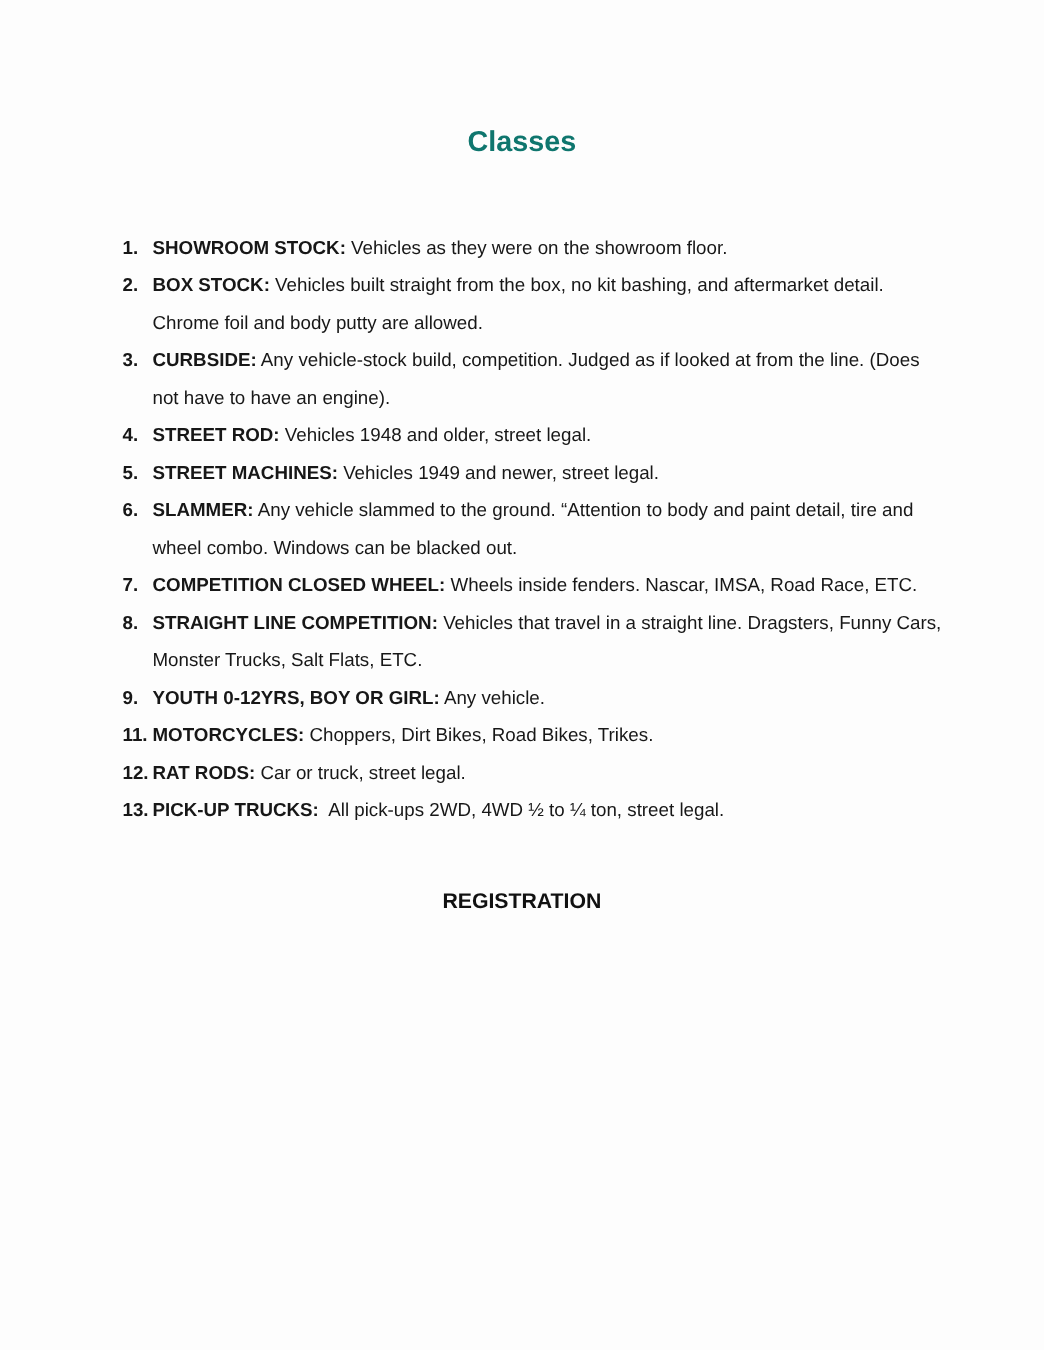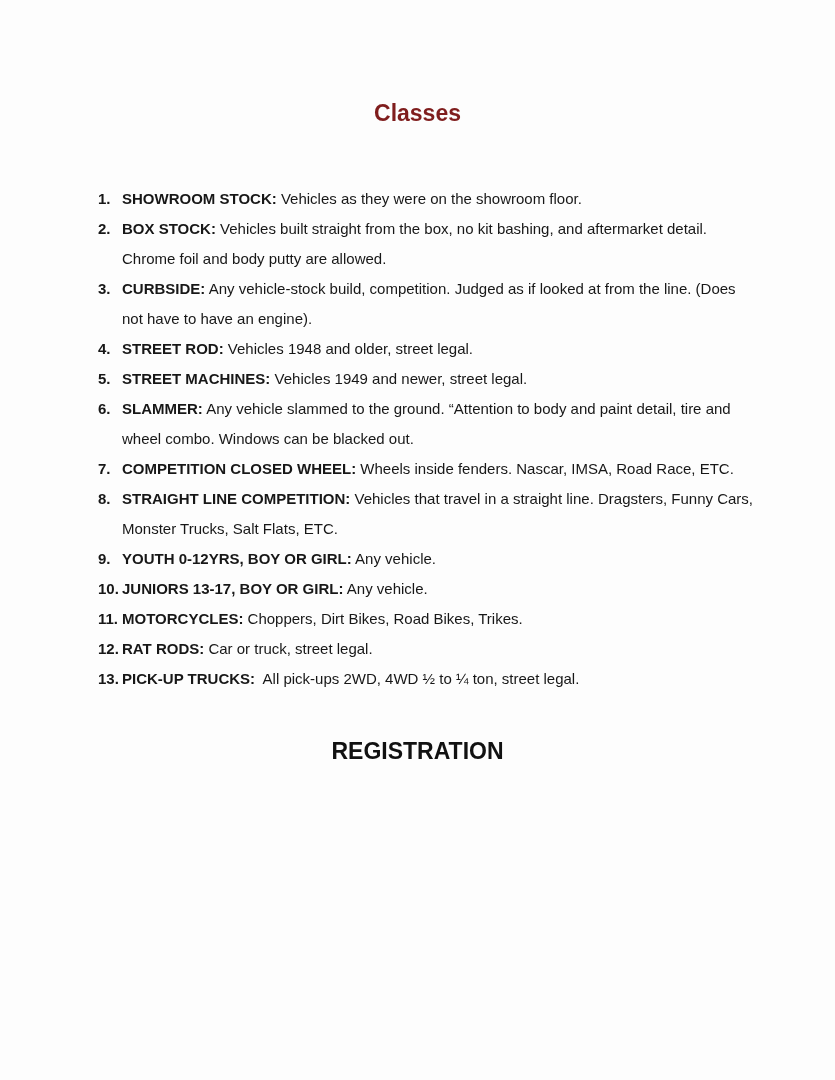--- a/index.html
+++ b/index.html
@@ -16,21 +16,21 @@
     position: relative;
     width: 835px;
     height: 1080px;
   }
   .doc-title {
     margin: 0;
     padding-top: 100px;
     text-align: center;
     font-size: 23px;
     font-weight: 700;
-    color: #7f1d1d;
+    color: #0f766e;
   }
   .class-list {
     margin: 57px 70px 0 98px;
   }
   .item {
     position: relative;
     padding-left: 24px;
     max-width: 636px;
     font-size: 15px;
     line-height: 30px;
@@ -48,21 +48,21 @@
   .item .text {
     white-space: pre-wrap;
   }
   .registration {
     margin-top: 46px;
     text-align: center;
     font-weight: 700;
     color: #111;
   }
   .reg-line {
-    font-size: 23px;
+    font-size: 17px;
     line-height: 22px;
     margin-bottom: 31px;
   }
 </style>
 </head>
 <body>
 
 <div class="page">
 
   <h1 class="doc-title">Classes</h1>
@@ -107,24 +107,20 @@
     <div class="item">
       <span class="num">8.</span>
       <span class="label">STRAIGHT LINE COMPETITION:</span> <span class="text">Vehicles that travel in a straight line. Dragsters, Funny Cars, Monster Trucks, Salt Flats, ETC.</span>
     </div>
 
     <div class="item">
       <span class="num">9.</span>
       <span class="label">YOUTH 0-12YRS, BOY OR GIRL:</span> <span class="text">Any vehicle.</span>
     </div>
 
-    <div class="item">
-      <span class="num">10.</span>
-      <span class="label">JUNIORS 13-17, BOY OR GIRL:</span> <span class="text">Any vehicle.</span>
-    </div>
 
     <div class="item">
       <span class="num">11.</span>
       <span class="label">MOTORCYCLES:</span> <span class="text">Choppers, Dirt Bikes, Road Bikes, Trikes.</span>
     </div>
 
     <div class="item">
       <span class="num">12.</span>
       <span class="label">RAT RODS:</span> <span class="text">Car or truck, street legal.</span>
     </div>

